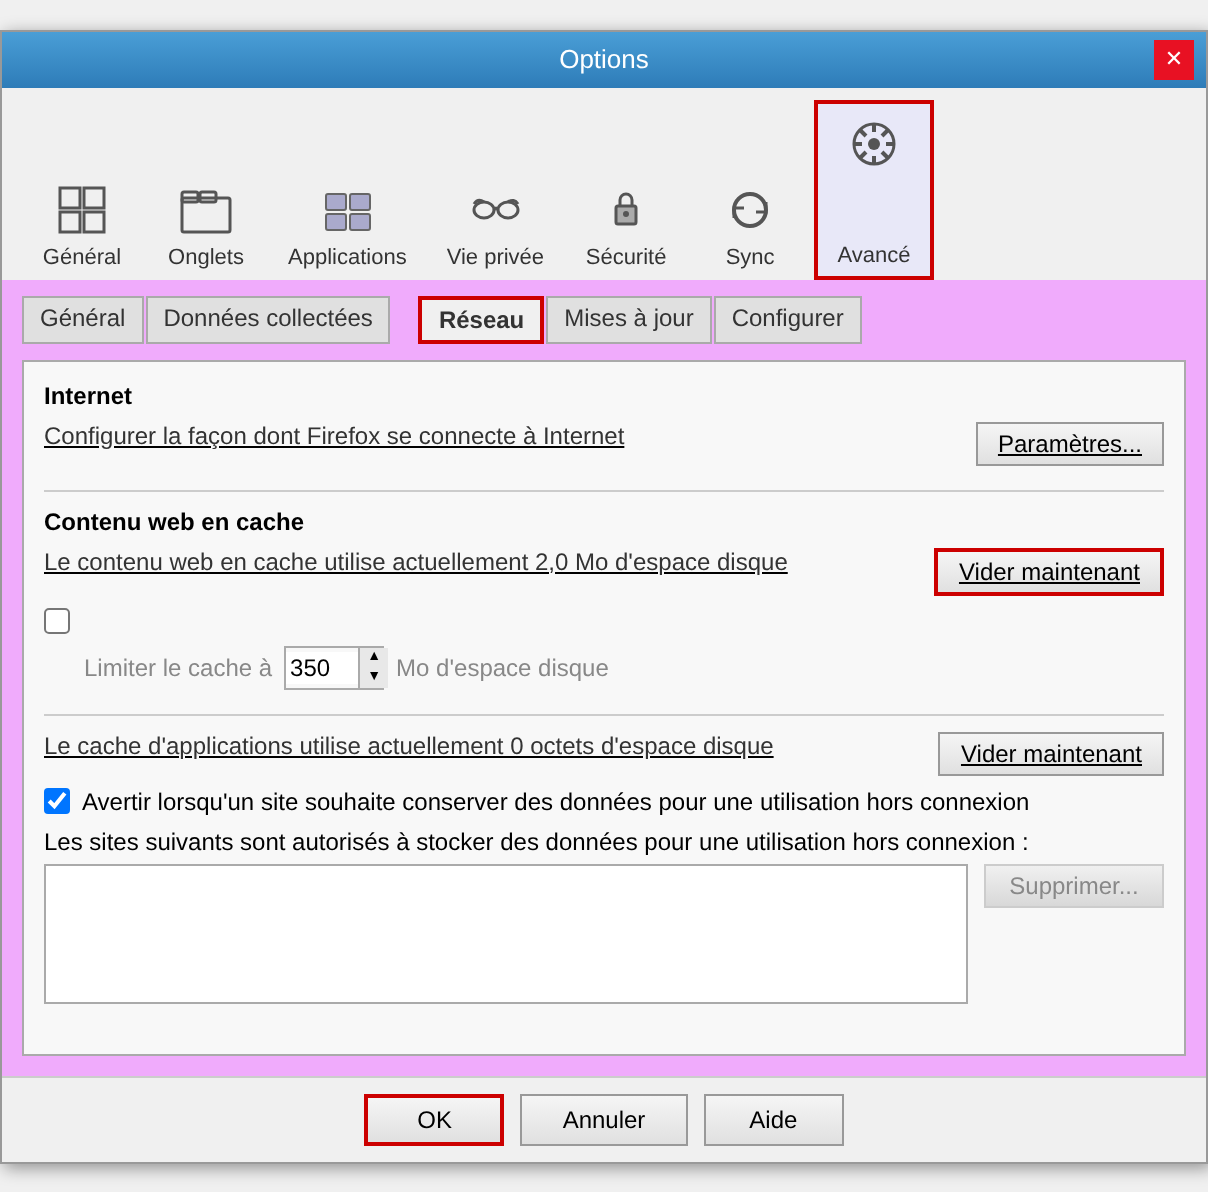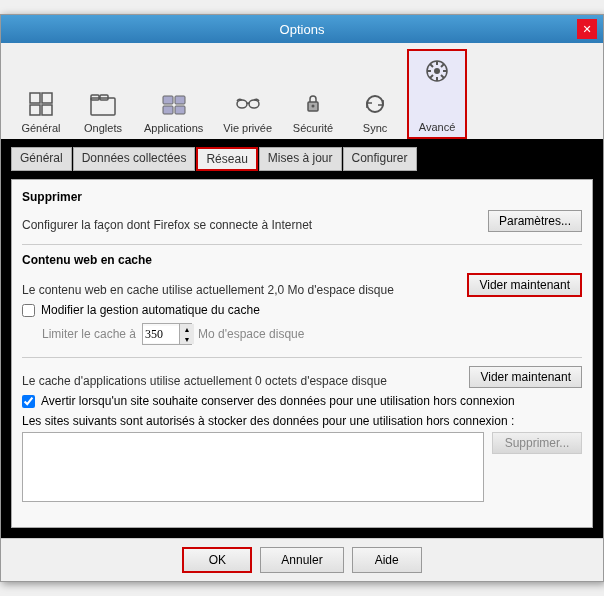--- a/index.html
+++ b/index.html
@@ -7,21 +7,21 @@
       font-family: 'Segoe UI', Tahoma, Geneva, Verdana, sans-serif;
       font-size: 12px;
       background: #f0f0f0;
       display: flex;
       align-items: center;
       justify-content: center;
       min-height: 100vh;
     }
     .window {
       width: 604px;
-      background: #000000;
+      background: #f0abfc;
       border: 1px solid #999;
       box-shadow: 2px 2px 8px rgba(0,0,0,0.4);
     }
     .title-bar {
       background: linear-gradient(to bottom, #4a9ed6, #2e7cb8);
       color: white;
       display: flex;
       align-items: center;
       justify-content: space-between;
       padding: 4px 6px;
@@ -91,41 +91,43 @@
       padding: 3px 8px;
       border: 1px solid #aaa;
       background: #e0e0e0;
       cursor: pointer;
       font-size: 12px;
       color: #333;
     }
     .tab.active {
       background: #f0f0f0;
       border-bottom: 1px solid #f0f0f0;
-      font-weight: normal;
+      font-weight: bold;
       border: 2px solid #cc0000;
+      margin-left: 13px;
     }
     .main-content {
       border: 1px solid #aaa;
       padding: 10px;
       background: #f8f8f8;
     }
     .section-title {
       font-weight: bold;
       margin-bottom: 6px;
       font-size: 12px;
     }
     .section {
       margin-bottom: 12px;
     }
     .section-row {
       display: flex;
-      align-items: flex-end;
+      align-items: flex-start;
       justify-content: space-between;
       margin-bottom: 6px;
+      text-decoration: underline;
     }
     .section-row-text {
       flex: 1;
       font-size: 12px;
       color: #333;
       padding-right: 10px;
     }
     .btn {
       border: 1px solid #999;
       background: linear-gradient(to bottom, #f5f5f5, #e0e0e0);
@@ -159,21 +161,20 @@
       display: flex;
       align-items: center;
     }
     .spinner-input input {
       width: 36px;
       border: none;
       outline: none;
       font-size: 12px;
       padding: 1px 2px;
       background: white;
-      font-family: Liberation Serif, serif;
     }
     .spinner-arrows {
       display: flex;
       flex-direction: column;
       border-left: 1px solid #aaa;
     }
     .spinner-arrows button {
       border: none;
       background: #e8e8e8;
       font-size: 7px;
@@ -357,38 +358,37 @@
         <span>Mises à jour</span>
       </div>
       <div class="tab">
         <span>Configurer</span>
       </div>
     </div>
 
     <div class="main-content">
 
       <div class="section">
-        <div class="section-title">Supprimer</div>
+        <div class="section-title">Internet</div>
         <div class="section-row">
           <span class="section-row-text">Configurer la façon dont Firefox se connecte à Internet</span>
           <button class="btn">Paramètres...</button>
         </div>
       </div>
 
       <hr class="divider">
 
       <div class="section">
         <div class="section-title">Contenu web en cache</div>
         <div class="section-row">
           <span class="section-row-text">Le contenu web en cache utilise actuellement 2,0 Mo d'espace disque</span>
           <button class="btn highlighted">Vider maintenant</button>
         </div>
         <div class="checkbox-row">
           <input type="checkbox" style="">
-          <label>Modifier la gestion automatique du cache</label>
         </div>
         <div class="cache-limit-row">
           <span>Limiter le cache à</span>
           <div class="spinner-input">
             <input type="text" value="350" style="">
             <div class="spinner-arrows">
               <button>▲</button>
               <button>▼</button>
             </div>
           </div>

